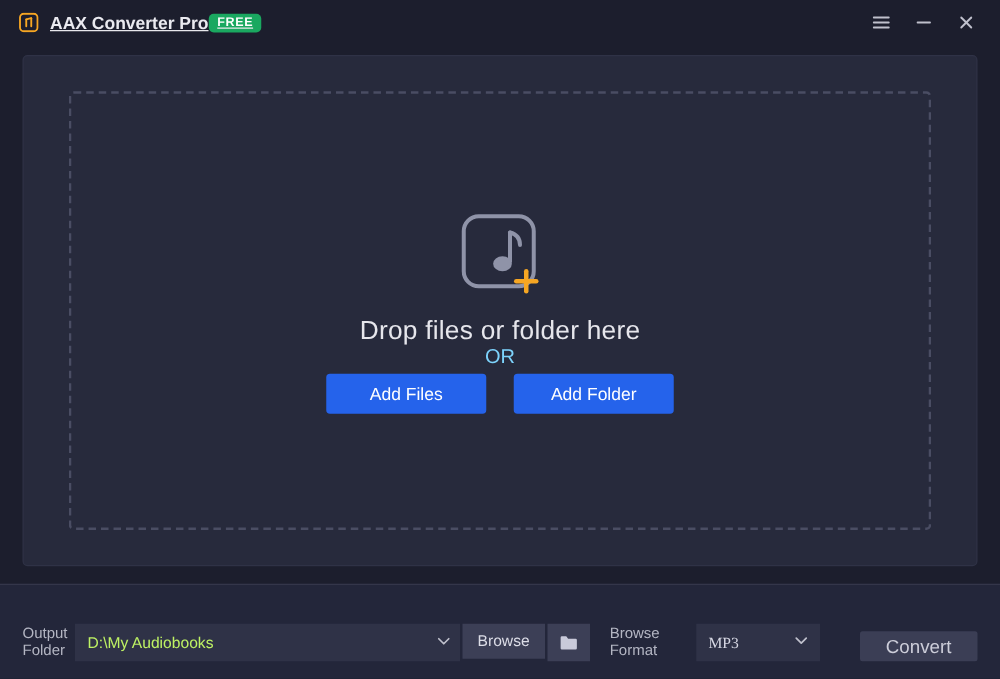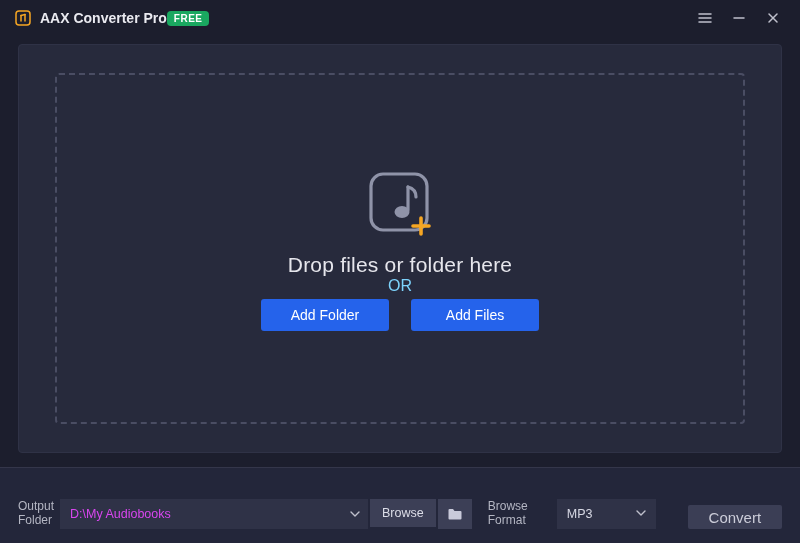--- a/index.html
+++ b/index.html
@@ -13,20 +13,21 @@
       display: flex;
       flex-direction: column;
     }
     
     .titlebar {
       height: 36px;
       display: flex;
       align-items: center;
       padding: 0 10px 0 14px;
       user-select: none;
+      text-decoration: underline;
     }
     .app-icon {
       width: 18px; height: 18px;
       display: inline-flex;
       align-items: center; justify-content: center;
       margin-right: 8px;
     }
     .app-title {
       font-size: 14px;
       font-weight: 600;
@@ -116,21 +117,21 @@
     .field-label {
       font-size: 12px;
       color: #b4b6c3;
     }
     .row { display: flex; align-items: stretch; }
     .path-input {
       width: 308px;
       height: 30px;
       background: #2f3247;
       border: none;
-      color: #d946ef;
+      color: #bef264;
       font-size: 12.5px;
       padding: 0 28px 0 10px;
       cursor: default;
     }
     .path-caret {
       position: absolute;
       right: 8px;
       top: 50%;
       transform: translateY(-50%);
       pointer-events: none;
@@ -161,20 +162,21 @@
       position: relative;
       width: 122px;
       height: 30px;
       background: #2f3247;
       display: flex;
       align-items: center;
       padding: 0 10px;
       color: #d7d8e4;
       font-size: 12.5px;
       cursor: pointer;
+      font-family: Liberation Serif, serif;
     }
     .format-caret {
       position: absolute;
       right: 10px;
       top: 50%;
       transform: translateY(-50%);
       color: #bfc0cc;
       pointer-events: none;
     }
     .flex-spacer { flex: 1; }
@@ -237,22 +239,22 @@
           <ellipse cx="40" cy="45" rx="7.5" ry="6" fill="#8f93a8"></ellipse>
           <g stroke="#f6a623" stroke-width="3.6" stroke-linecap="round">
             <line x1="59" y1="51" x2="59" y2="67"></line>
             <line x1="51" y1="59" x2="67" y2="59"></line>
           </g>
         </svg>
       </div>
       <div class="drop-heading">Drop files or folder here</div>
       <div class="or-text">OR</div>
       <div class="drop-buttons">
+        <button class="primary-btn">Add Files</button>
         <button class="primary-btn">Add Folder</button>
-        <button class="primary-btn">Add Files</button>
       </div>
     </div>
   </div>
 </div>
 
 <div class="bottom-bar">
   <div class="field-group">
     <span class="field-label">Output Folder</span>
     <div class="row">
       <div class="path-wrap">

